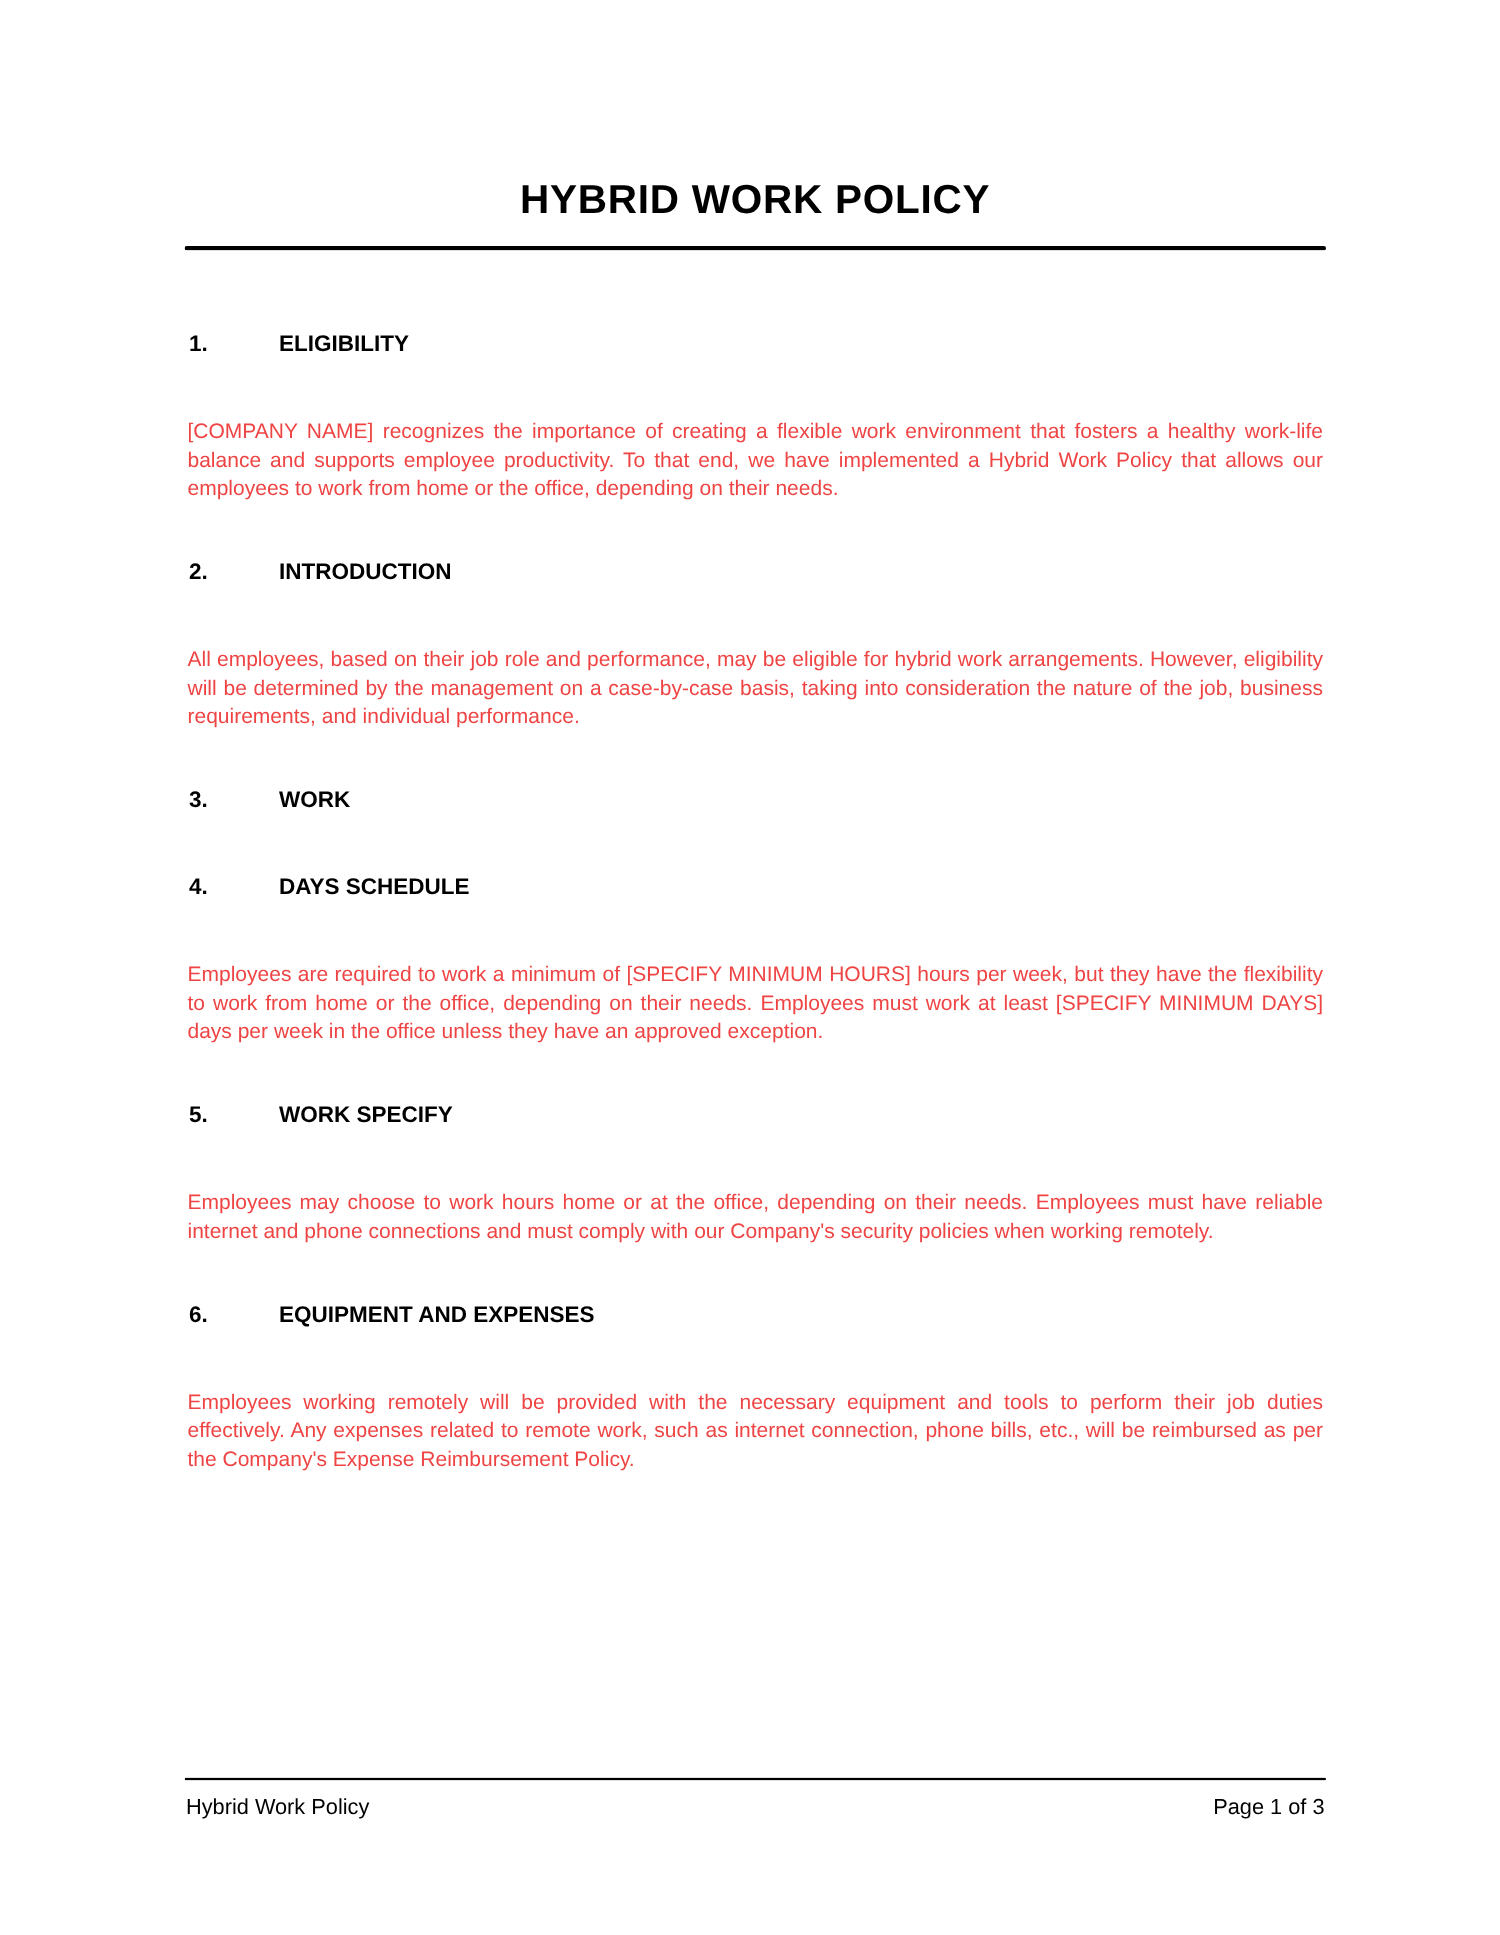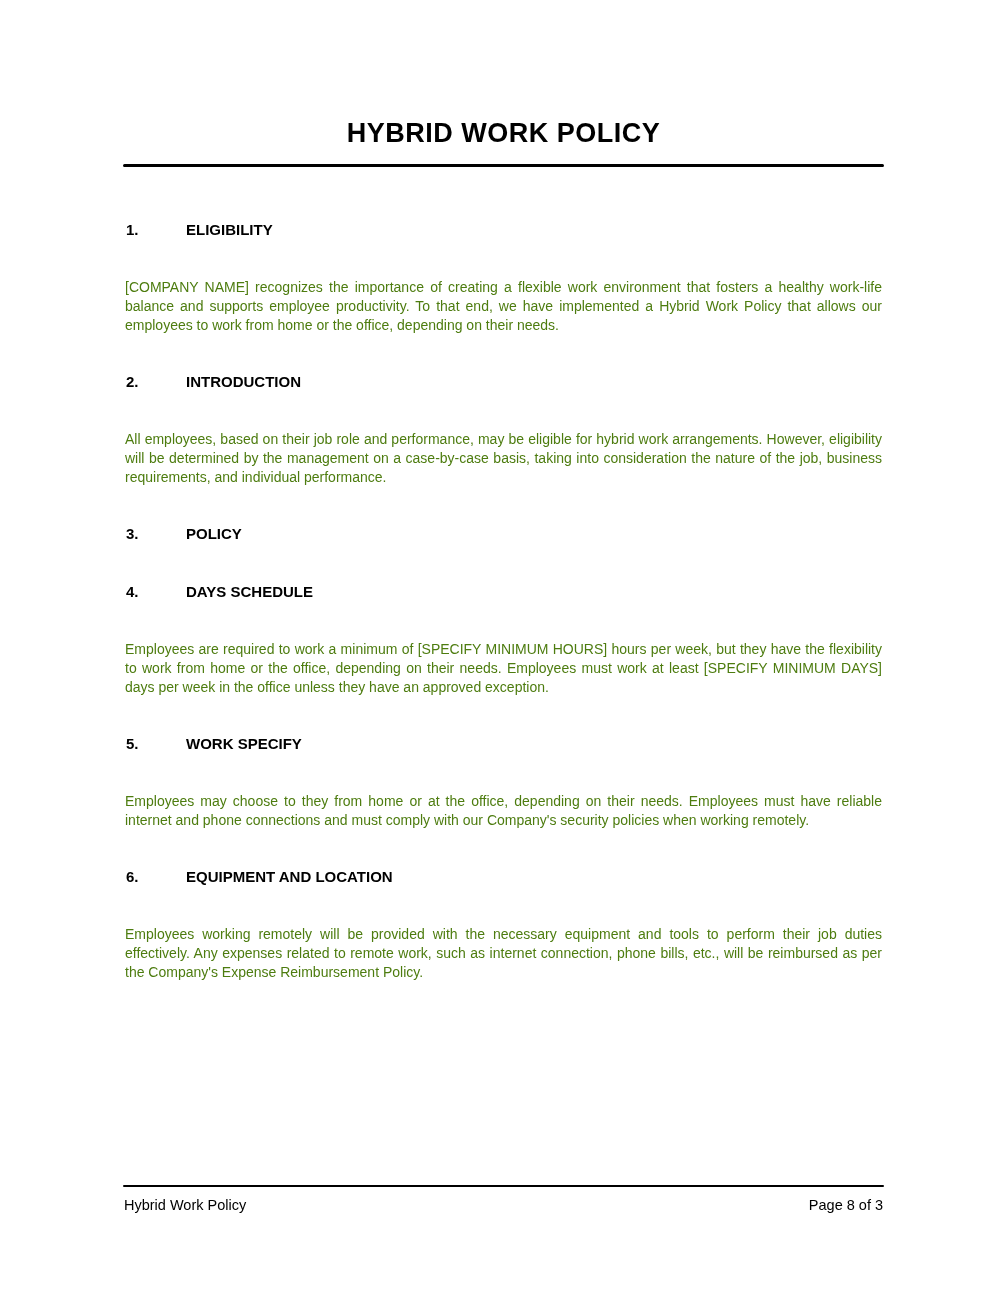--- a/index.html
+++ b/index.html
@@ -43,21 +43,21 @@
   }
   .section-number {
     width: 58px;
     flex: 0 0 58px;
   }
   .section-body {
     font-size: 14px;
     line-height: 19px;
     text-align: justify;
     margin-bottom: 37px;
-    color: #4d7c0f;
+    color: #ef4444;
   }
   .footer {
     position: absolute;
     left: 118px;
     right: 117px;
     top: 1180px;
   }
   .footer-rule {
     height: 0;
     border: none;
@@ -95,51 +95,51 @@
         <div class="section-heading">
           <span class="section-number">2.</span>
           <span class="section-title">INTRODUCTION</span>
         </div>
         <p class="section-body">All employees, based on their job role and performance, may be eligible for hybrid work arrangements. However, eligibility will be determined by the management on a case-by-case basis, taking into consideration the nature of the job, business requirements, and individual performance.</p>
       </div>
 
       <div class="section">
         <div class="section-heading">
           <span class="section-number">3.</span>
-          <span class="section-title">POLICY</span>
+          <span class="section-title">WORK</span>
         </div>
       </div>
 
       <div class="section">
         <div class="section-heading">
           <span class="section-number">4.</span>
           <span class="section-title">DAYS SCHEDULE</span>
         </div>
         <p class="section-body">Employees are required to work a minimum of [SPECIFY MINIMUM HOURS] hours per week, but they have the flexibility to work from home or the office, depending on their needs. Employees must work at least [SPECIFY MINIMUM DAYS] days per week in the office unless they have an approved exception.</p>
       </div>
 
       <div class="section">
         <div class="section-heading">
           <span class="section-number">5.</span>
           <span class="section-title">WORK SPECIFY</span>
         </div>
-        <p class="section-body">Employees may choose to they from home or at the office, depending on their needs. Employees must have reliable internet and phone connections and must comply with our Company's security policies when working remotely.</p>
+        <p class="section-body">Employees may choose to work hours home or at the office, depending on their needs. Employees must have reliable internet and phone connections and must comply with our Company's security policies when working remotely.</p>
       </div>
 
       <div class="section">
         <div class="section-heading">
           <span class="section-number">6.</span>
-          <span class="section-title">EQUIPMENT AND LOCATION</span>
+          <span class="section-title">EQUIPMENT AND EXPENSES</span>
         </div>
         <p class="section-body">Employees working remotely will be provided with the necessary equipment and tools to perform their job duties effectively. Any expenses related to remote work, such as internet connection, phone bills, etc., will be reimbursed as per the Company's Expense Reimbursement Policy.</p>
       </div>
 
     </div>
   </div>
 
   <div class="footer">
     <hr class="footer-rule">
     <div class="footer-row">
       <span>Hybrid Work Policy</span>
-      <span>Page 8 of 3</span>
+      <span>Page 1 of 3</span>
     </div>
   </div>
 </div>
 
 </body></html>

